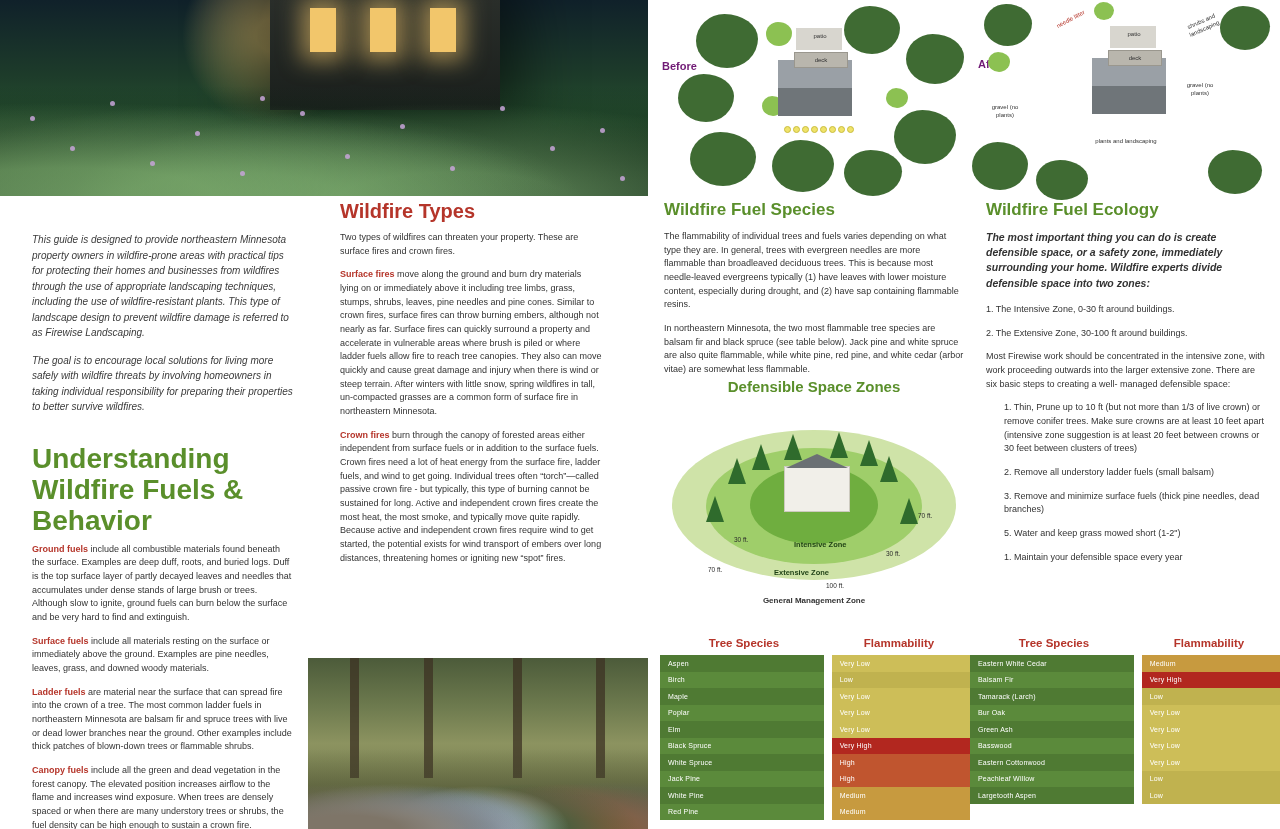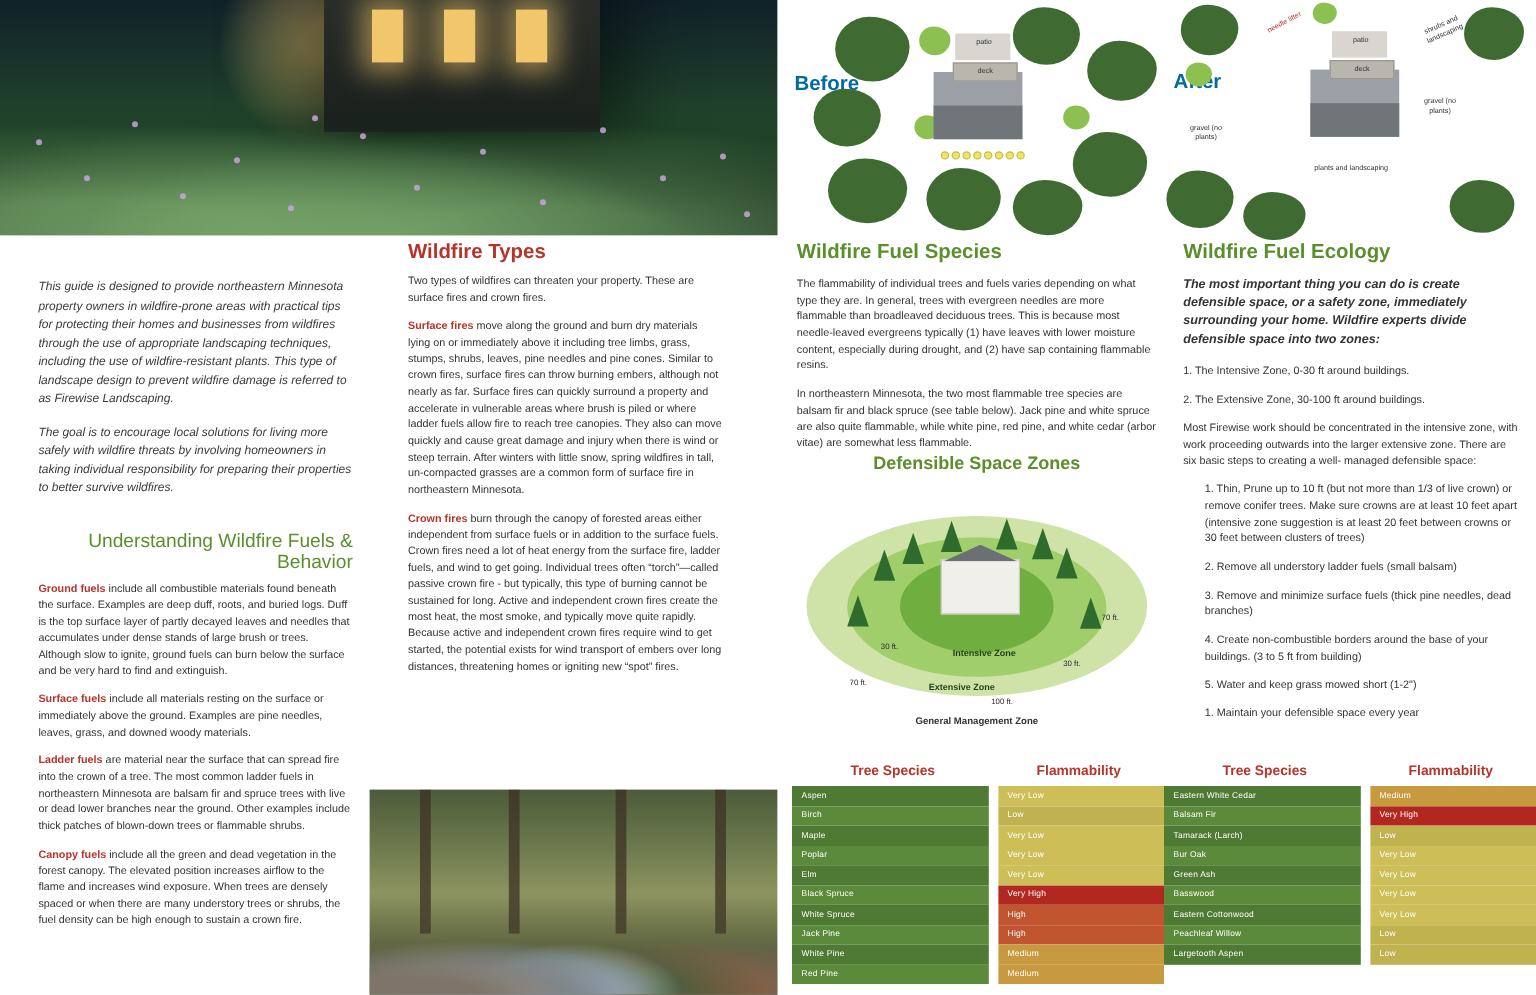--- a/index.html
+++ b/index.html
@@ -34,33 +34,33 @@
       linear-gradient(180deg,rgba(20,50,30,0) 0%, rgba(18,42,25,.85) 70%, #132a1b 100%);
   }
   .hero-flowers{position:absolute;left:0;bottom:0;width:648px;height:120px;}
   .hero-flowers i{position:absolute;display:block;width:5px;height:5px;border-radius:50%;background:#c7a4d8;opacity:.85;}
 
   .left-col{position:absolute;left:32px;top:232px;width:262px;}
   .intro p{
     font-size:10px;line-height:1.55;font-style:italic;color:#3a3a3a;margin:0 0 12px 0;
   }
   h1.section-title{
-    font-size:16px;line-height:1.12;color:#5a8f2b;margin:28px 0 6px 0;font-weight:400;text-align:right;
+    font-size:28px;line-height:1.12;color:#5a8f2b;margin:28px 0 6px 0;font-weight:700;
   }
   .subhead{
     font-size:11.5px;line-height:1.42;font-style:italic;color:#333;margin:0 0 22px 0;
   }
   h2.red-head{
     font-size:15px;color:#b5352a;margin:0 0 8px 0;font-weight:700;
   }
   .body-text{font-size:9px;line-height:1.52;color:#333;margin:0 0 10px 0;}
   .lead{color:#b5352a;font-weight:700;}
 
   .col2{position:absolute;left:340px;top:200px;width:262px;}
-  h2.red-head.big{font-size:17px;}
+  h2.red-head.big{font-size:20px;}
 
   .photo-caption{
     position:absolute;left:320px;top:672px;width:320px;
     font-size:8.5px;font-style:italic;color:#444;
   }
   .demo-photo{
     position:absolute;left:308px;top:658px;width:340px;height:171px;
     background:
       linear-gradient(180deg,#4c5b3a 0%,#6d7a4e 28%,#8c9360 50%,#7b8352 70%,#5e6840 100%);
     overflow:hidden;
@@ -78,21 +78,21 @@
       radial-gradient(ellipse at 90% 100%, #6d6a60 0 12%, rgba(0,0,0,0) 42%),
       linear-gradient(180deg,rgba(90,95,60,0),rgba(70,72,48,.9));
   }
 
   
   .right{position:absolute;left:648px;top:0;width:632px;height:829px;background:#fff;}
   .diagram{position:absolute;top:0;height:196px;}
   .diagram.before{left:0;width:322px;}
   .diagram.after{left:322px;width:310px;}
   .diag-label{
-    position:absolute;font-size:17px;font-weight:700;color:#0369a1;
+    position:absolute;font-size:11px;font-weight:700;color:#701a75;
   }
   .tree{position:absolute;border-radius:46% 54% 50% 50%/50% 46% 54% 50%;}
   .tree.dark{background:#3f6b33;}
   .tree.light{background:#8cc152;}
   .house-plan{position:absolute;background:#9aa0a6;}
   .house-roof{position:absolute;background:#6f7579;}
   .patio{position:absolute;background:#d8d6cf;}
   .tiny-label{position:absolute;font-size:6px;color:#333;line-height:1.25;text-align:center;}
   .tiny-label.red{color:#b5352a;}
   .deckbox{position:absolute;background:#b9b6ad;border:1px solid #9a978e;font-size:6px;color:#333;text-align:center;}
@@ -318,21 +318,20 @@
 
     <div class="r-col2">
       <h2 class="green-head">Wildfire Fuel Ecology</h2>
       <p class="ital">The most important thing you can do is create defensible space, or a safety zone, immediately surrounding your home.  Wildfire experts divide defensible space into two zones:</p>
       <p class="body-text">1. The Intensive Zone, 0-30 ft around buildings.</p>
       <p class="body-text">2. The Extensive Zone, 30-100 ft around buildings.</p>
       <p class="body-text">Most Firewise work should be concentrated in the intensive zone, with work proceeding outwards into the larger extensive zone. There are six basic steps to creating a well- managed defensible space:</p>
       <p class="body-text" style="margin-left:18px">1. Thin, Prune up to 10 ft (but not more than 1/3 of live crown) or remove conifer trees. Make sure crowns are at least 10 feet apart (intensive zone suggestion is at least 20 feet between crowns or 30 feet between clusters of trees)</p>
       <p class="body-text" style="margin-left:18px">2. Remove all understory ladder fuels (small balsam)</p>
       <p class="body-text" style="margin-left:18px">3. Remove and minimize surface fuels (thick pine needles, dead branches)</p>
-      <p class="body-text" style="margin-left:18px">4. Create non-combustible borders around the base of your buildings. (3 to 5 ft from building)</p>
       <p class="body-text" style="margin-left:18px">5. Water and keep grass mowed short (1-2")</p>
       <p class="body-text" style="margin-left:18px">1. Maintain your defensible space every year</p>
     </div>
   </div>
 
   <div class="table-wrap">
     <div class="tbl left">
       <div class="thead">
         <div class="th-species">Tree Species</div>
         <div class="th-flam">Flammability</div>

